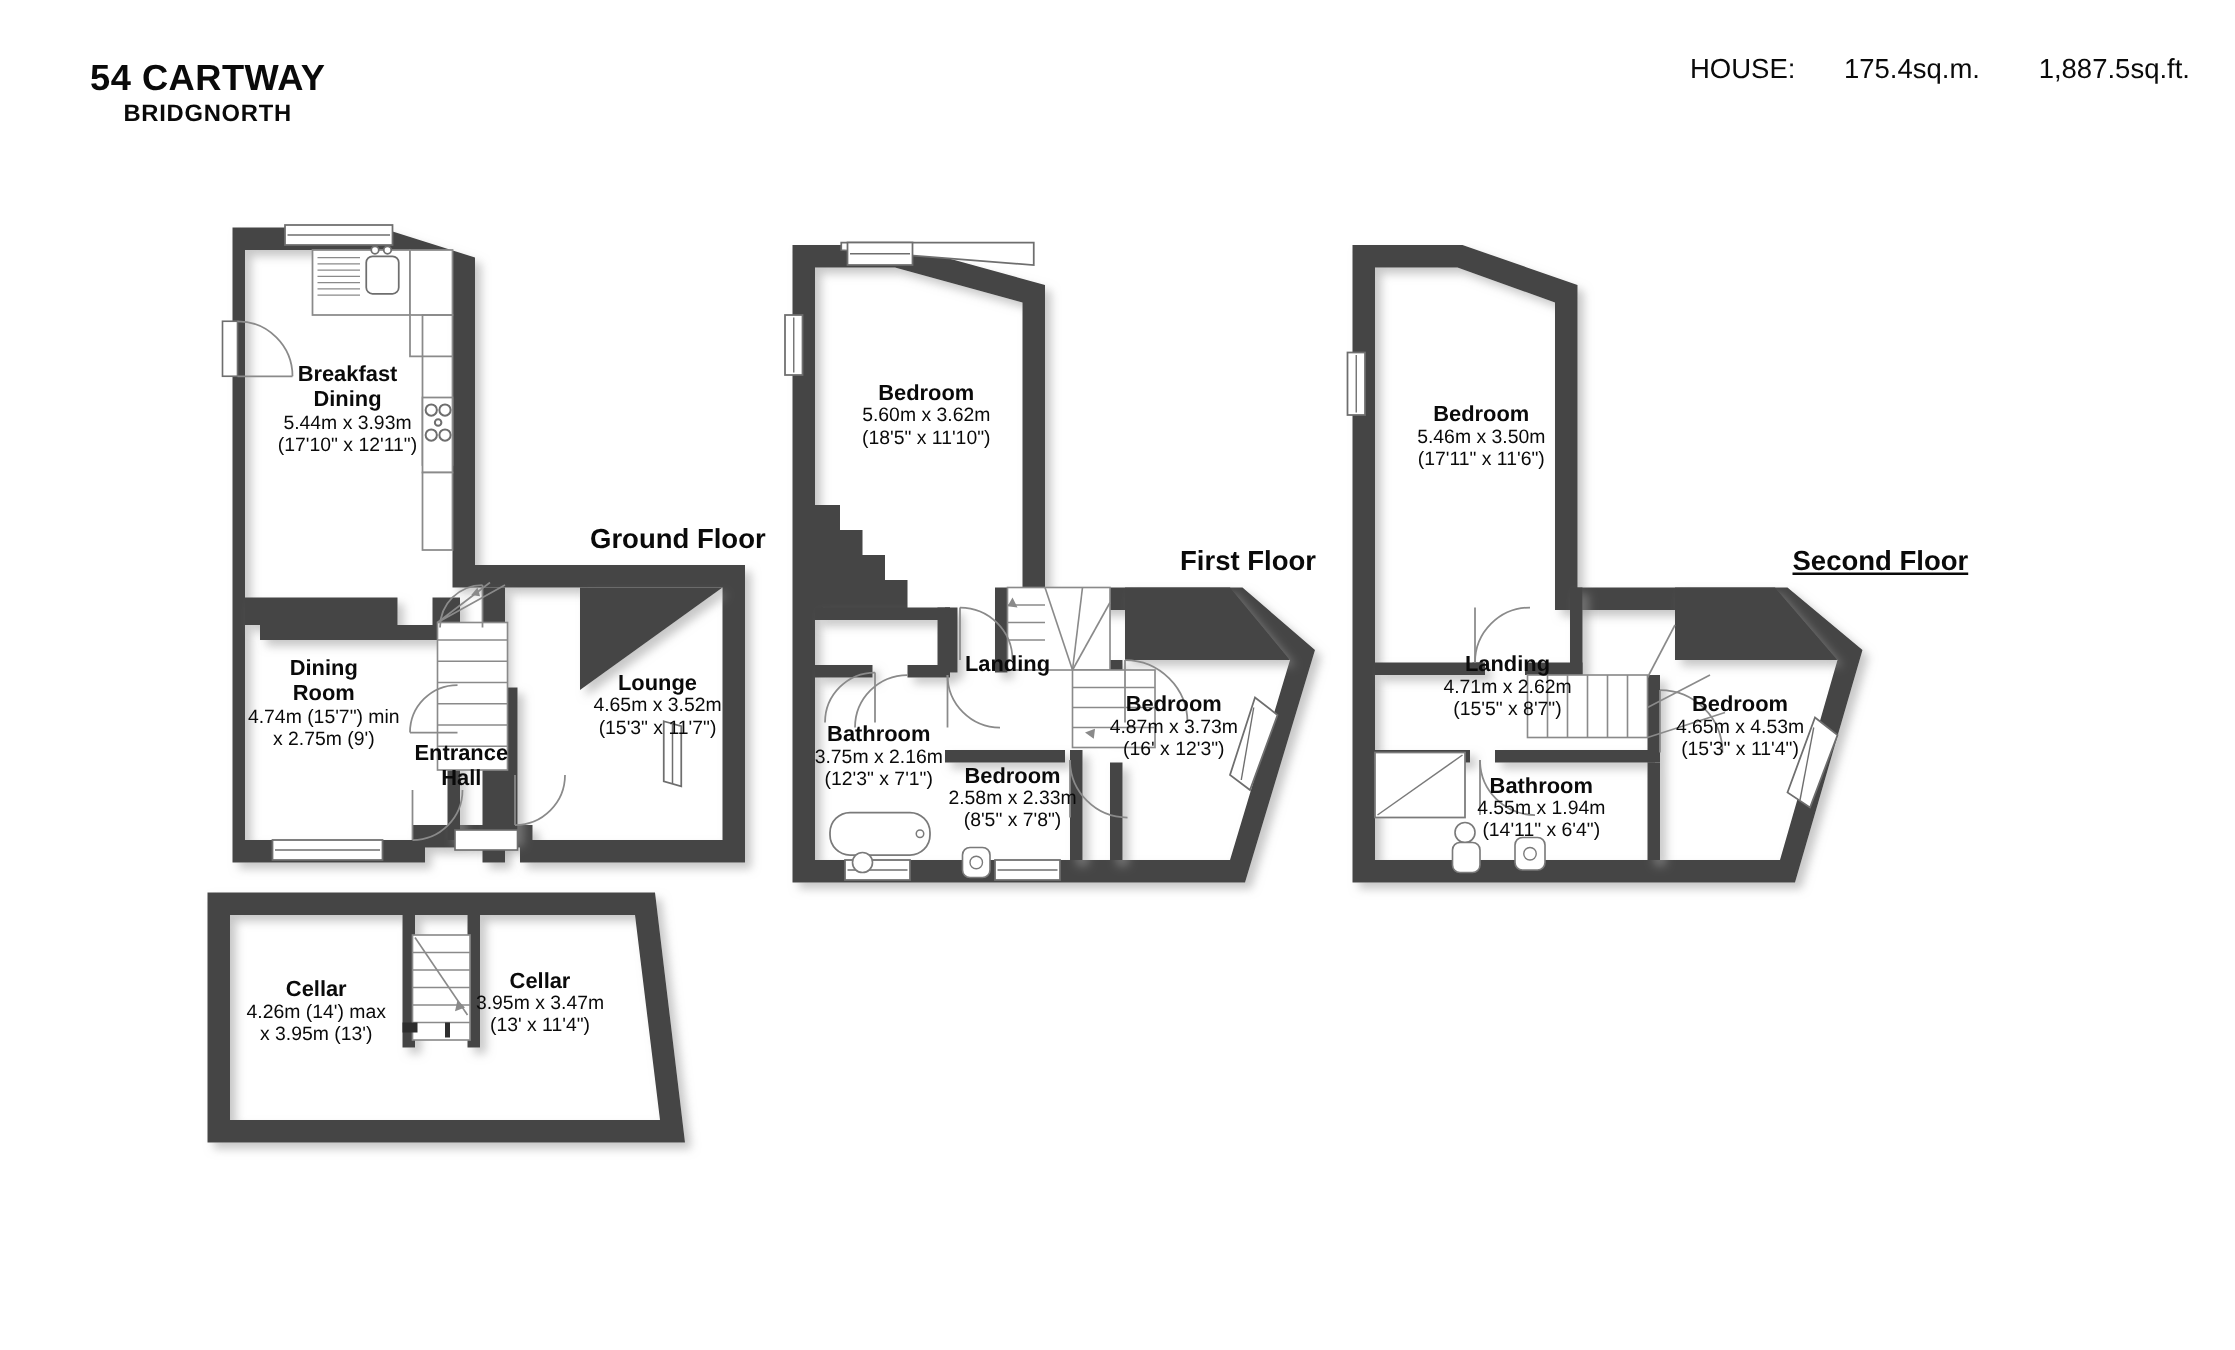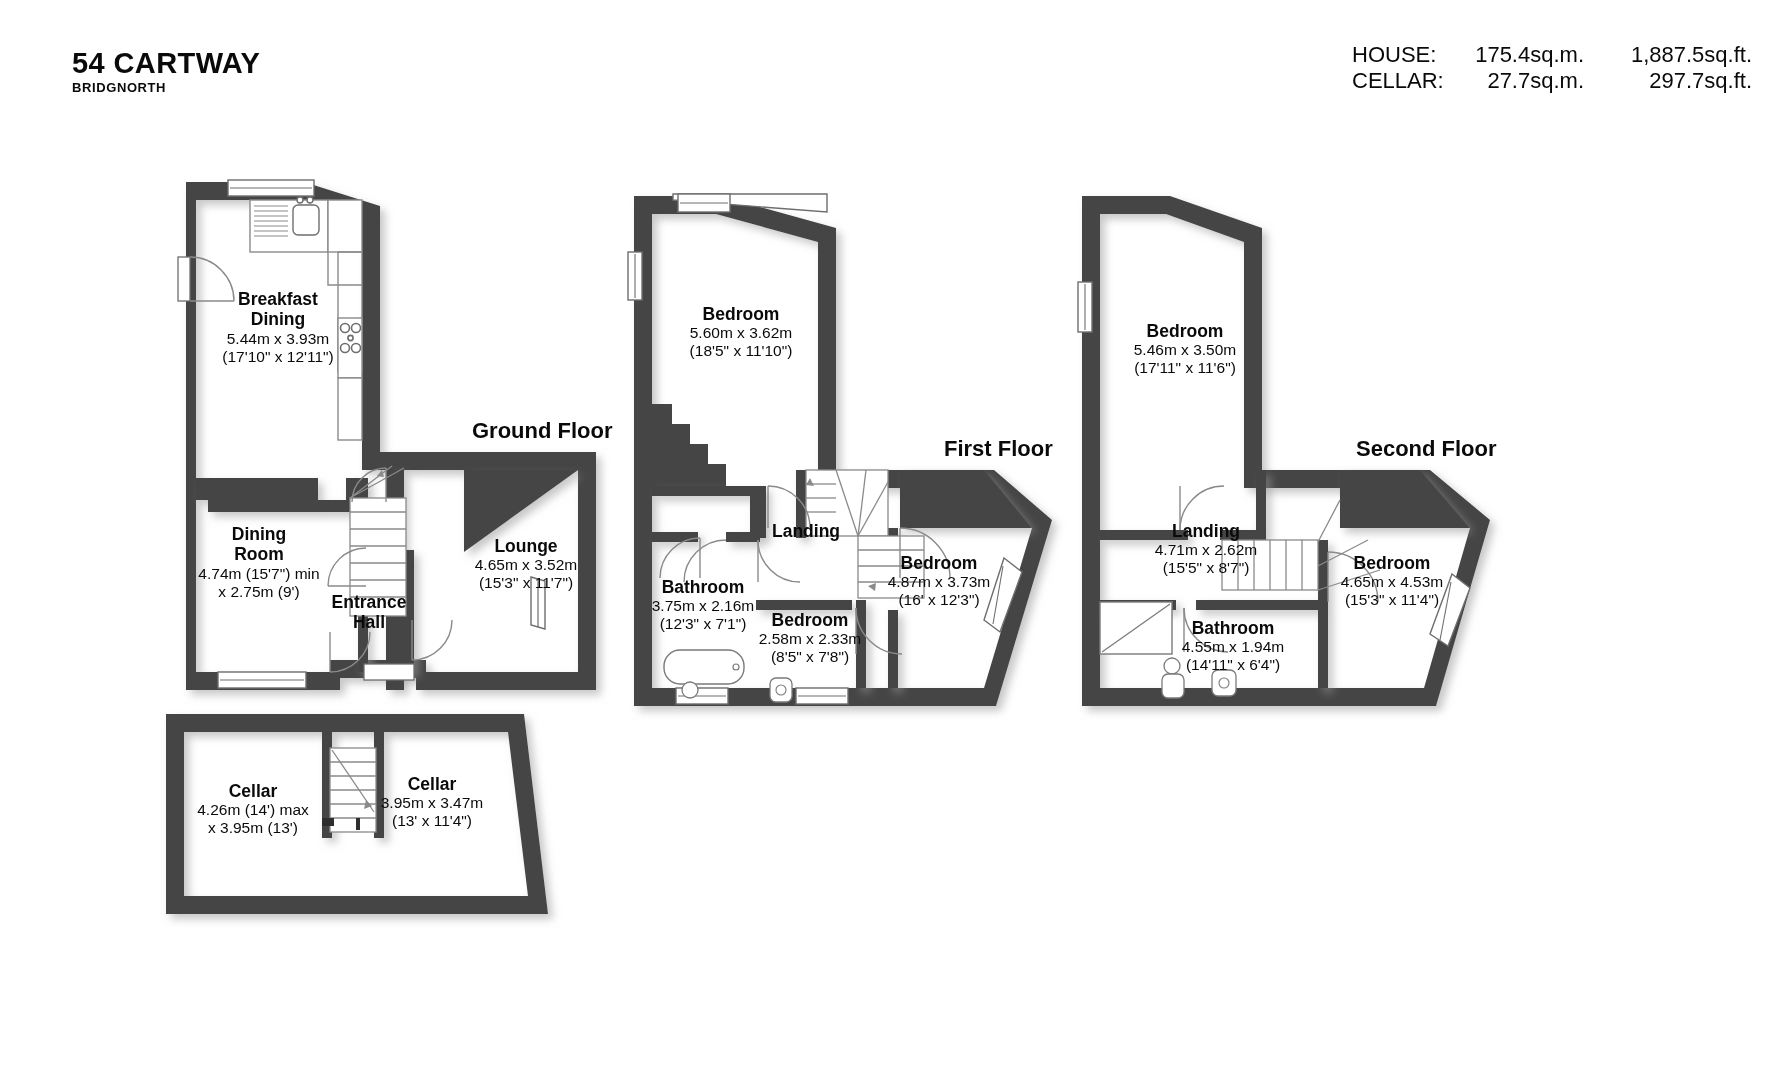--- a/index.html
+++ b/index.html
@@ -24,26 +24,27 @@
   }
   #property-title {
     font-size: 29px;
     font-weight: bold;
     letter-spacing: 0.4px;
     line-height: 1.08;
     white-space: nowrap;
     text-align: center;
   }
   #property-subtitle {
-    font-size: 13px;
+    font-size: 19px;
     font-weight: bold;
     letter-spacing: 0.6px;
     line-height: 1.15;
     margin-top: 2px;
     white-space: nowrap;
+    text-align: center;
   }
 
   
   #area-block {
     position: absolute;
     right: 36px;
     top: 42px;
     text-align: right;
   }
   .area-row {
@@ -97,21 +98,21 @@
 
   
   .floor-caption {
     position: absolute;
     font-size: 22px;
     font-weight: bold;
     white-space: nowrap;
   }
   #caption-ground { left: 472px; top: 418px; }
   #caption-first  { left: 944px; top: 436px; }
-  #caption-second { left: 1356px; top: 436px; }
+  #caption-second { left: 1434px; top: 436px; text-decoration: underline; }
 
   
   .room-label {
     position: absolute;
     text-align: center;
     white-space: nowrap;
     transform: translateX(-50%);
     line-height: 1.16;
   }
   .room-label .rname {
@@ -130,25 +131,20 @@
 <div id="title-block">
   <div id="property-title">54 CARTWAY</div>
   <div id="property-subtitle">BRIDGNORTH</div>
 </div>
 
 <div id="area-block">
   <div class="area-row">
     <span class="lbl">HOUSE:</span>
     <span class="sqm">175.4sq.m.</span>
     <span class="sqft">1,887.5sq.ft.</span>
-  </div>
-  <div class="area-row">
-    <span class="lbl">CELLAR:</span>
-    <span class="sqm">27.7sq.m.</span>
-    <span class="sqft">297.7sq.ft.</span>
   </div>
 </div>
 
 <div class="floor-caption" id="caption-ground">Ground Floor</div>
 <div class="floor-caption" id="caption-first">First Floor</div>
 <div class="floor-caption" id="caption-second">Second Floor</div>
 
 <svg id="plan-canvas" viewBox="0 0 1788 1080" xmlns="http://www.w3.org/2000/svg">
   <defs>
     <filter id="wallshadow" x="-30%" y="-30%" width="180%" height="180%">

